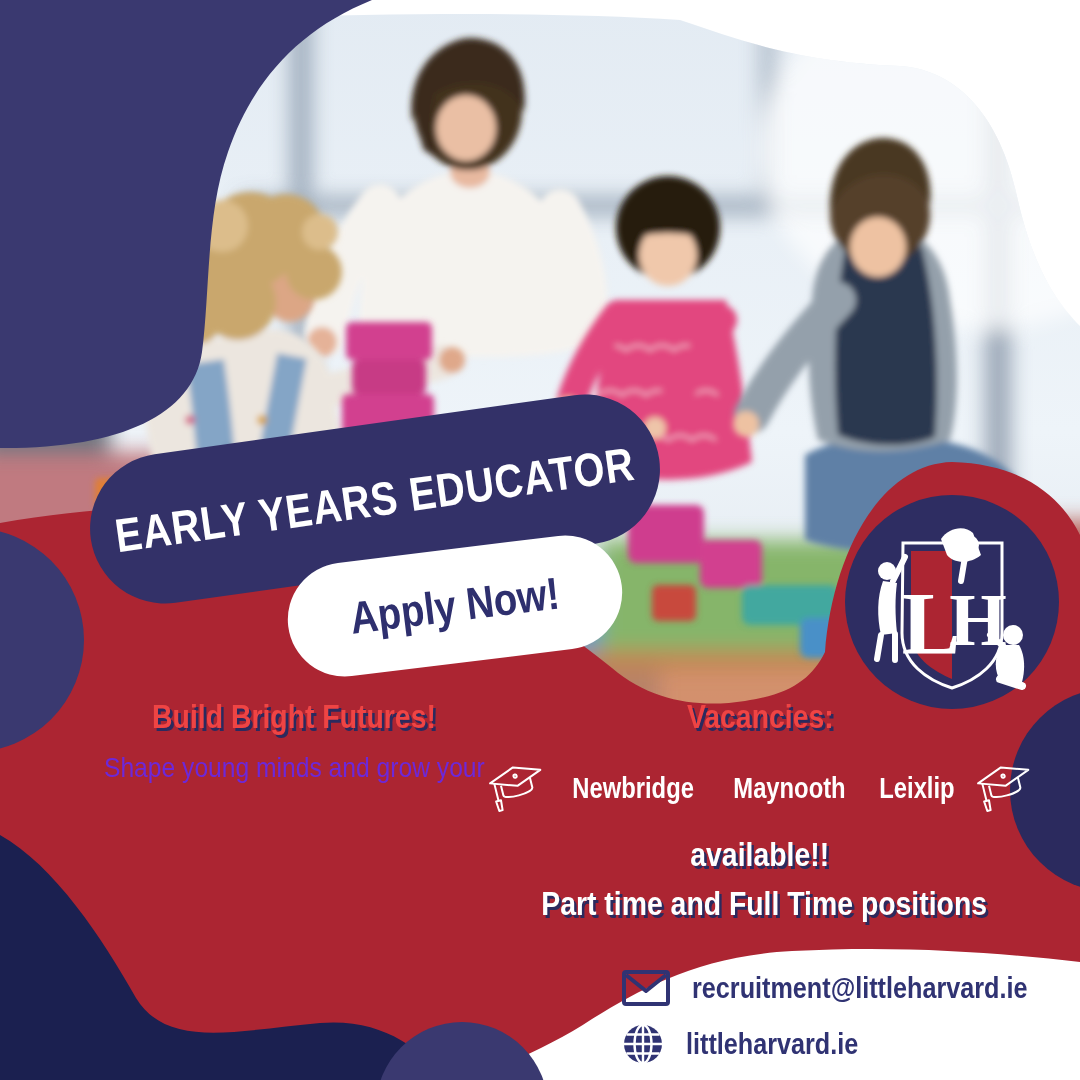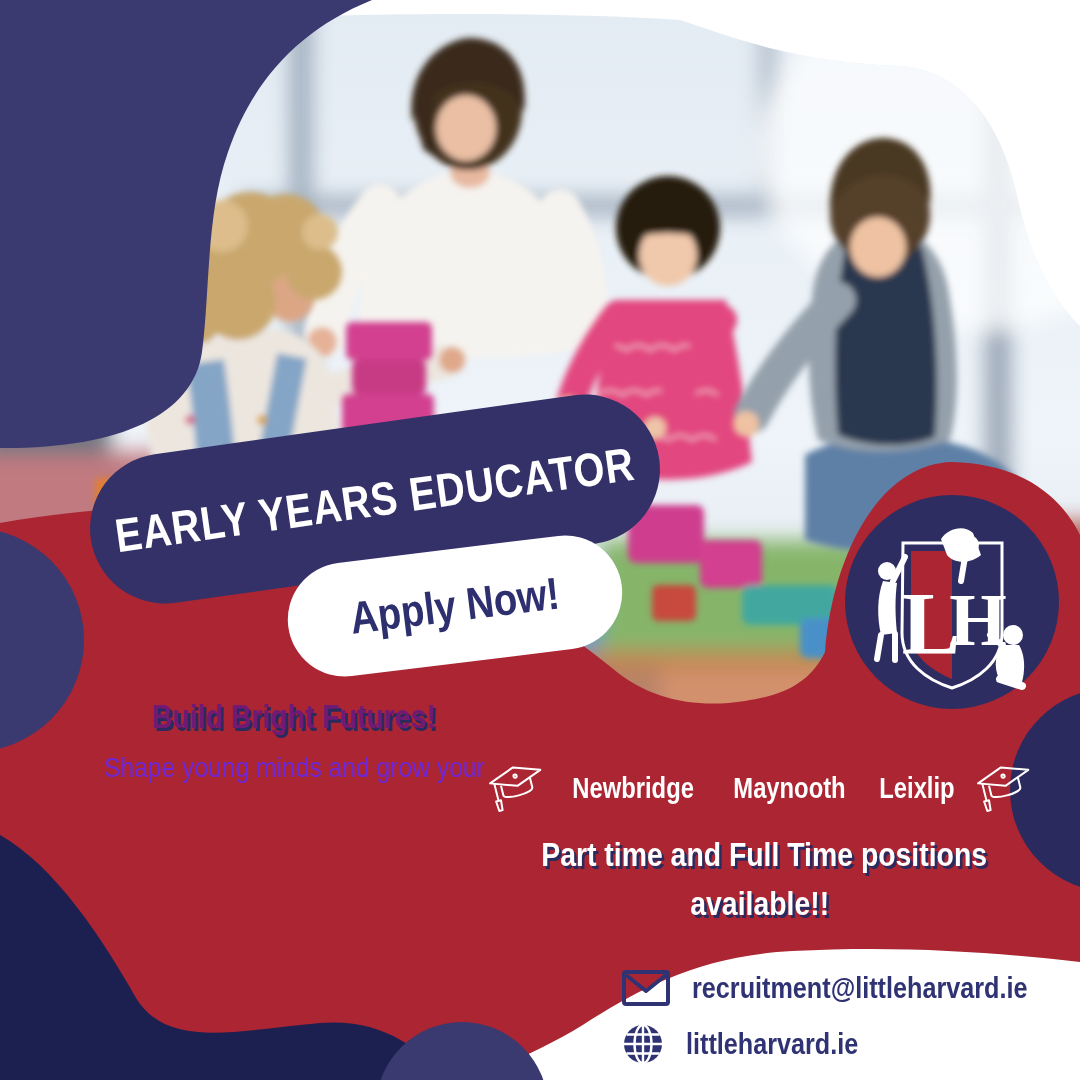--- a/index.html
+++ b/index.html
@@ -15,21 +15,21 @@
   .pill-title span { color:#ffffff; font-weight:bold; font-size:47px; letter-spacing:1px;
     display:inline-block; transform:scaleX(0.84); white-space:nowrap; }
 
   
   .pill-apply { position:absolute; left:287px; top:549px; width:336px; height:114px;
     background:#ffffff; border-radius:60px; transform:rotate(-7deg);
     display:flex; align-items:center; justify-content:center; z-index:7; cursor:pointer; }
   .pill-apply span { color:#2e2f6e; font-weight:bold; font-size:45px;
     display:inline-block; transform:scaleX(0.85); white-space:nowrap; }
 
-  .white-txt { color:#701a75; }
+  .white-txt { color:#ef4444; }
   .h-shadow { text-shadow:3px 3px 0 #2b2a5e; }
 
   .col-head { position:absolute; text-align:center; font-weight:bold; font-size:33px; z-index:6; }
   .col-head span { display:inline-block; transform:scaleX(0.86); white-space:nowrap; }
   .left-head  { left:58px;  top:698px; width:472px; }
   .right-head { left:525px; top:698px; width:470px; }
 
   .body-text { position:absolute; left:58px; top:748px; width:472px; text-align:center; z-index:6; }
   .body-text .line { display:block; height:40px; line-height:40px; font-size:28px; color:#6d28d9;text-decoration:underline; }
   .body-text .line span { display:inline-block; transform:scaleX(0.88); white-space:nowrap; }
@@ -194,20 +194,23 @@
     <span>Apply Now!</span>
   </div>
 
   <div class="col-head left-head white-txt h-shadow">
     <span>Build Bright Futures!</span>
   </div>
   <div class="body-text">
     <div class="line"><span>Shape young minds and grow your</span></div>
   </div>
 
+  <div class="col-head right-head white-txt h-shadow">
+    <span>Vacancies:</span>
+  </div>
 
   <div class="locations">
     <svg class="cap-icon" width="58" height="56" viewBox="0 0 58 56">
       <g transform="rotate(-14 29 28)" stroke="#ffffff" stroke-width="2" fill="none" stroke-linejoin="round">
         <path d="M 4,17 L 30,7 L 56,16 L 30,26 Z"></path>
         <path d="M 14,22 L 14,32 C 14,37 44,37 44,31 L 44,21"></path>
         <circle cx="30" cy="16" r="1.6"></circle>
         <path d="M 8,18 L 8,36"></path>
         <path d="M 5.5,36 h5 l-0.8,10 h-3.4 Z"></path>
       </g>
@@ -220,22 +223,22 @@
         <path d="M 4,17 L 30,7 L 56,16 L 30,26 Z"></path>
         <path d="M 14,22 L 14,32 C 14,37 44,37 44,31 L 44,21"></path>
         <circle cx="30" cy="16" r="1.6"></circle>
         <path d="M 8,18 L 8,36"></path>
         <path d="M 5.5,36 h5 l-0.8,10 h-3.4 Z"></path>
       </g>
     </svg>
   </div>
 
   <div class="positions h-shadow">
+    <div class="line"><span>available!!</span></div>
     <div class="line"><span>Part time and Full Time positions</span></div>
-    <div class="line"><span>available!!</span></div>
   </div>
 
   <div class="contacts">
     <div class="contact-row">
       <svg width="48" height="36" viewBox="0 0 48 36">
         <rect x="2" y="2" width="44" height="32" rx="2" fill="none" stroke="#303373" stroke-width="4"></rect>
         <path d="M 4,5 L 24,21 L 44,5" fill="none" stroke="#303373" stroke-width="4" stroke-linejoin="round"></path>
       </svg>
       <span class="txt">recruitment@littleharvard.ie</span>
     </div>

